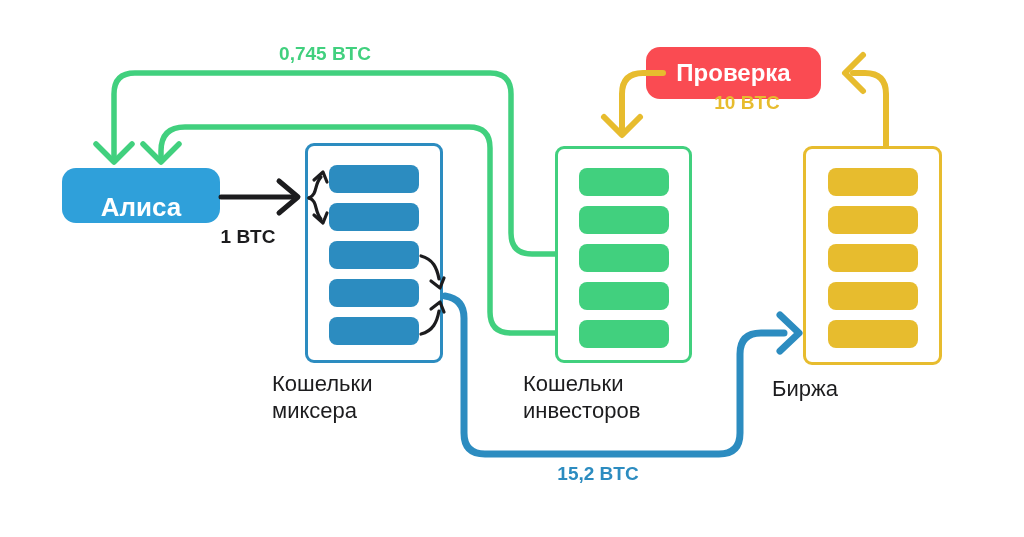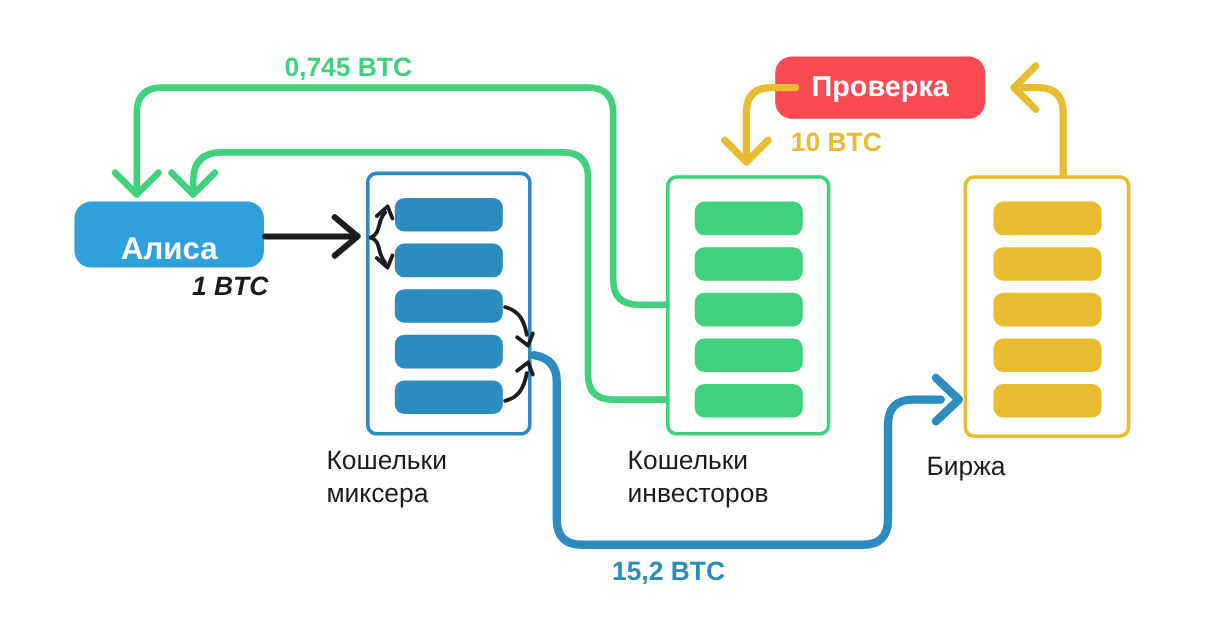--- a/index.html
+++ b/index.html
@@ -46,31 +46,31 @@
 
   .caption{
     position:absolute;width:200px;text-align:left;color:var(--ink);
     font-size:22px;line-height:1.22;white-space:pre-line;z-index:2;
   }
   .cap-mixer{left:272px;top:371px;}
   .cap-investors{left:523px;top:371px;}
   .cap-exchange{left:772px;top:376px;}
 
   .amount{
-    position:absolute;width:200px;text-align:left;font-weight:700;
-    font-size:22px;z-index:4;margin-left:12px;
+    position:absolute;width:200px;text-align:center;font-weight:700;
+    font-size:19px;z-index:4;
   }
   .amt-green{color:var(--green);}
   .amt-black{color:var(--ink);}
   .amt-yellow{color:var(--yellow);}
   .amt-blue{color:var(--dark-blue);}
   .amt-payout1{left:225px;top:43px;}
   .amt-payout2{left:225px;top:95px;}
-  .amt-deposit{left:148px;top:226px;width:200px;font-style:italic;}
-  .amt-check{left:647px;top:106px;}
+  .amt-deposit{left:148px;top:226px;width:200px;}
+  .amt-check{left:647px;top:92px;}
   .amt-exchange{left:498px;top:463px;}
 </style>
 </head>
 <body>
 
 <div class="stage">
 
   <div class="node pill alice">
     <span>Алиса</span>
   </div>

